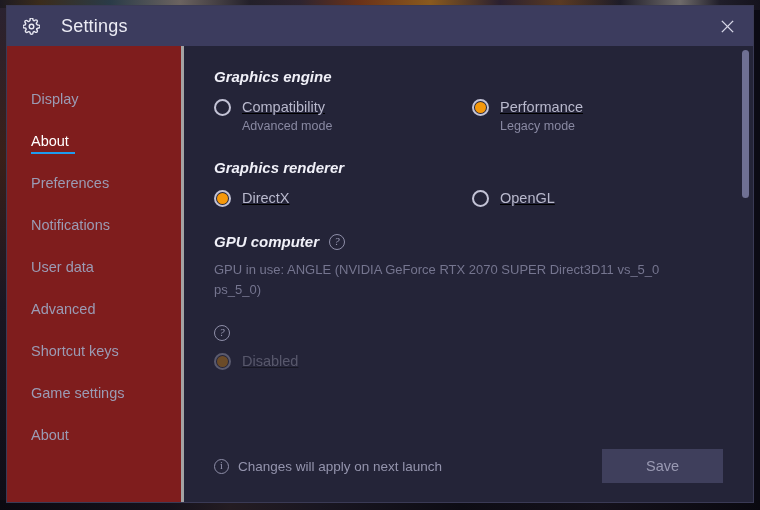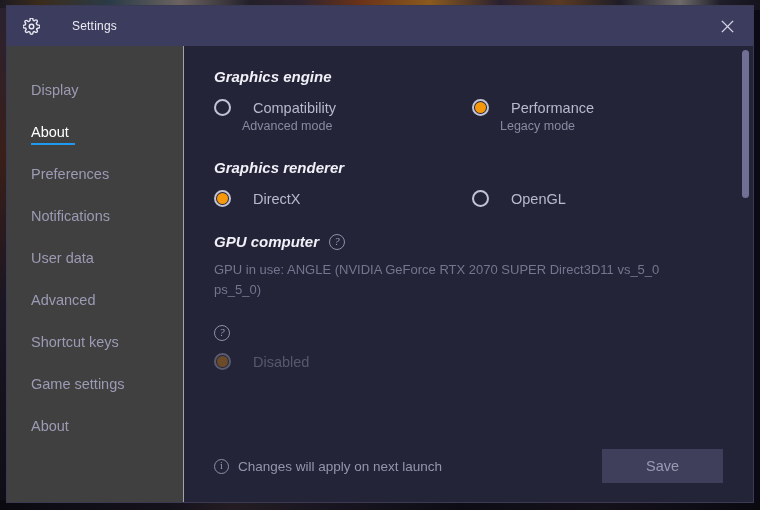--- a/index.html
+++ b/index.html
@@ -68,23 +68,23 @@
     flex: 0 0 auto;
     position: relative;
   }
   #gear-icon {
     margin-left: 14px;
     width: 20px; height: 20px;
     display: flex; align-items: center; justify-content: center;
     color: #e8e8f2;
   }
   #window-title {
-    margin-left: 31px;
+    margin-left: 20px;
     color: #ececf5;
-    font-size: 12px;
+    font-size: 18px;
     letter-spacing: .2px;
   }
   #close-button {
     position: absolute;
     right: 12px; top: 7px;
     width: 28px; height: 26px;
     display: flex; align-items: center; justify-content: center;
     color: #d6d6e6;
     cursor: pointer;
   }
@@ -94,23 +94,23 @@
     flex: 1 1 auto;
     display: flex;
     min-height: 0;
     background: #242438;
   }
 
   
   #sidebar {
     width: 177px;
     flex: 0 0 177px;
-    background: #404040;
-    border-right: 1px solid #a3a3a3;
-    padding-top: 23px;
+    background: #7f1d1d;
+    border-right: 3px solid #a3a3a3;
+    padding-top: 32px;
   }
   .nav-item {
     position: relative;
     padding: 0 0 0 24px;
     height: 42px;
     display: flex;
     align-items: center;
     color: #9b9bb4;
     font-size: 14.5px;
     cursor: pointer;
@@ -174,23 +174,24 @@
 
   .option-row {
     display: flex;
     margin-top: 14px;
   }
   .option-col { width: 258px; }
   .option-col.second { width: auto; }
 
   .opt-line {
     display: flex;
-    align-items: center;
-    gap: 22px;
-    cursor: pointer;
+    align-items: flex-start;
+    gap: 11px;
+    cursor: pointer;
+    text-decoration: underline;
   }
   .radio {
     width: 17px; height: 17px;
     border-radius: 50%;
     border: 2px solid #c3c3d6;
     flex: 0 0 17px;
     display: flex; align-items: center; justify-content: center;
     background: transparent;
   }
   .radio.checked::after {

